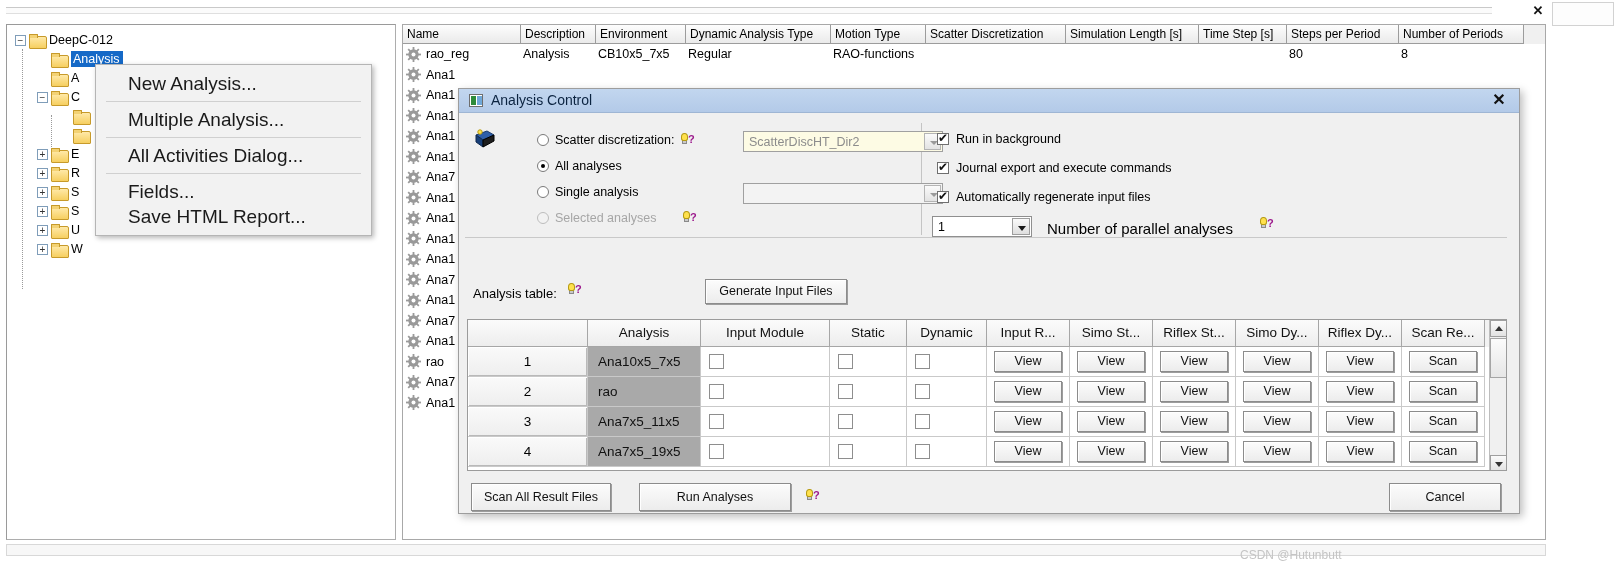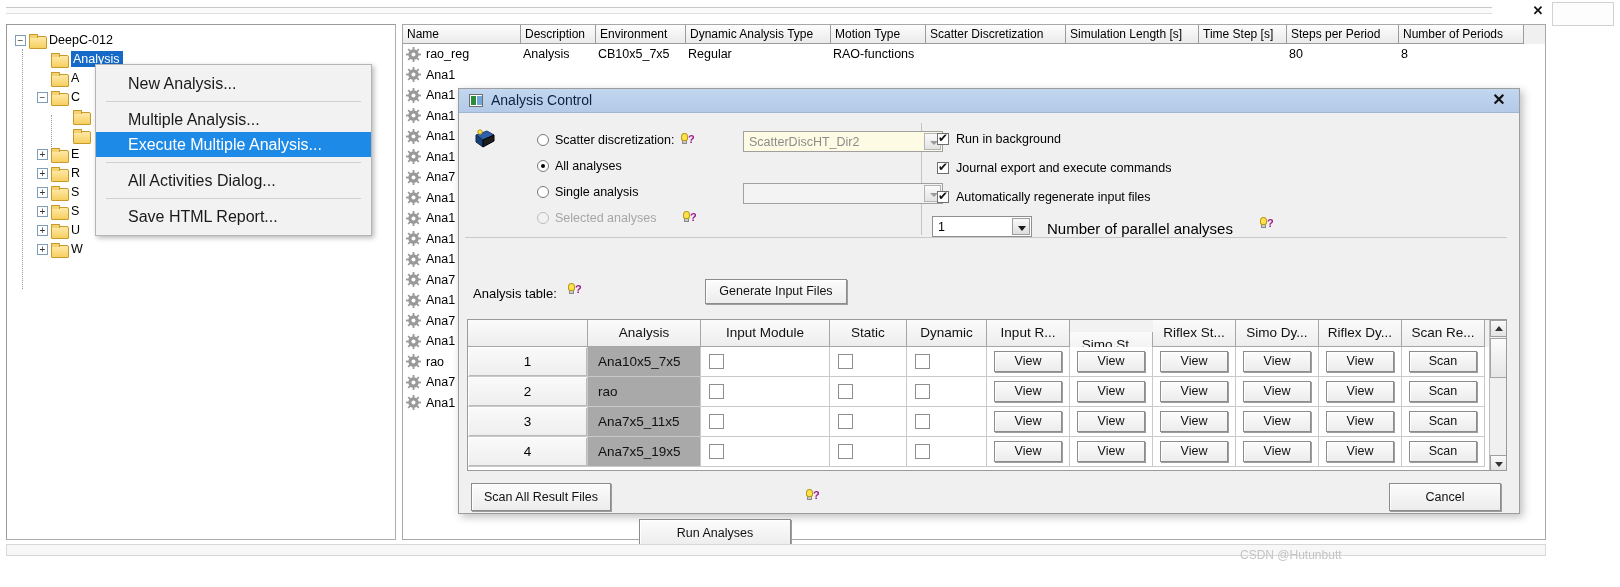--- a/index.html
+++ b/index.html
@@ -74,21 +74,21 @@
 
   
   .ctxmenu {
     position:absolute; left:95px; top:64px; width:277px;
     background:#f2f2f2; border:1px solid #b5b5b5;
     box-shadow: 2px 2px 5px rgba(0,0,0,0.28);
     padding:6px 0 6px 0;
   }
   .ctxitem {
     height:25px; line-height:25px; padding-left:32px;
-    font-size:16px; color:#1a1a1a; white-space:nowrap; cursor:default;
+    font-size:19px; color:#1a1a1a; white-space:nowrap; cursor:default;
   }
   .ctxitem.hl { background:#1e8ae8; color:#ffffff; }
   .ctxsep { height:1px; background:#d0d0d0; margin:5px 10px 5px 10px; }
 
   
   .list-panel {
     position:absolute; left:402px; top:24px; width:1144px; height:516px;
     background:#ffffff; border:1px solid #a8a8a8;
   }
   .lp-head { display:flex; height:19px; background:#f0f0f0; }
@@ -330,24 +330,24 @@
           <div class="tnode" style="padding-left: 22px;"><span class="tog">+</span><span class="folder"></span><span class="tlabel">W</span></div>
         </div>
     </div>
   </div>
 
   <div class="ctxmenu">
     <div id="ctx-list">
         <div class="ctxitem">New Analysis...</div>
         <div class="ctxsep"></div>
         <div class="ctxitem">Multiple Analysis...</div>
-        <div class="ctxitem hl">Execute Multiple Analysis...</div>
         <div class="ctxsep"></div>
         <div class="ctxitem">All Activities Dialog...</div>
         <div class="ctxsep"></div>
+        <div class="ctxitem">Fields...</div>
         <div class="ctxitem">Save HTML Report...</div>
       </div>
   </div>
 
   <div class="list-panel">
     <div class="lp-head" id="lp-head">
         <div class="lp-h" style="width: 118px;">Name</div>
         <div class="lp-h" style="width: 75px;">Description</div>
         <div class="lp-h" style="width: 90px;">Environment</div>
         <div class="lp-h" style="width: 145px;">Dynamic Analysis Type</div>
@@ -870,21 +870,21 @@
       <div class="btn3d" style="position:absolute; left:246px; top:166px; width:142px; height:25px; line-height:23px;">Generate Input Files</div>
 
       <div class="grid" style="left:8px; top:206px; width:1040px; height:152px;">
         <div class="grid-head" id="grid-head">
             <div class="gh" style="width: 120px;"></div>
             <div class="gh" style="width: 113px;">Analysis</div>
             <div class="gh" style="width: 129px;">Input Module</div>
             <div class="gh" style="width: 77px;">Static</div>
             <div class="gh" style="width: 80px;">Dynamic</div>
             <div class="gh" style="width: 83px;">Input R...</div>
-            <div class="gh" style="width: 83px; margin-top: 12px;">Simo St...</div>
+            <div class="gh" style="width: 83px;">Simo St...</div>
             <div class="gh" style="width: 83px;">Riflex St...</div>
             <div class="gh" style="width: 83px;">Simo Dy...</div>
             <div class="gh" style="width: 83px;">Riflex Dy...</div>
             <div class="gh" style="width: 83px;">Scan Re...</div>
           </div>
         <div id="grid-rows">
             <div class="grow">
               <div class="gc rownum" style="width: 120px;">
                 <span>1</span>
               </div>
@@ -1050,21 +1050,21 @@
             </div>
           </div>
         <div class="gscroll">
           <div class="arrow up"></div>
           <div class="thumb"></div>
           <div class="arrow dn"></div>
         </div>
       </div>
 
       <div class="btn3d" style="position:absolute; left:12px; top:370px; width:140px; height:28px; line-height:26px;">Scan All Result Files</div>
-      <div class="btn3d" style="position:absolute; left:180px; top:370px; width:152px; height:28px; line-height:26px;margin-top:36px;">Run Analyses</div>
+      <div class="btn3d" style="position:absolute; left:180px; top:370px; width:152px; height:28px; line-height:26px;">Run Analyses</div>
       <div style="position:absolute; left:344px; top:376px;">
         <span class="hint"><span class="bulb"></span><span class="stem"></span><span class="q">?</span></span>
       </div>
       <div class="btn3d" style="position:absolute; left:930px; top:370px; width:112px; height:28px; line-height:26px;">Cancel</div>
     </div>
   </div>
 
   <div class="status-strip"></div>
   <div class="watermark">CSDN @Hutunbutt</div>
 </div>

